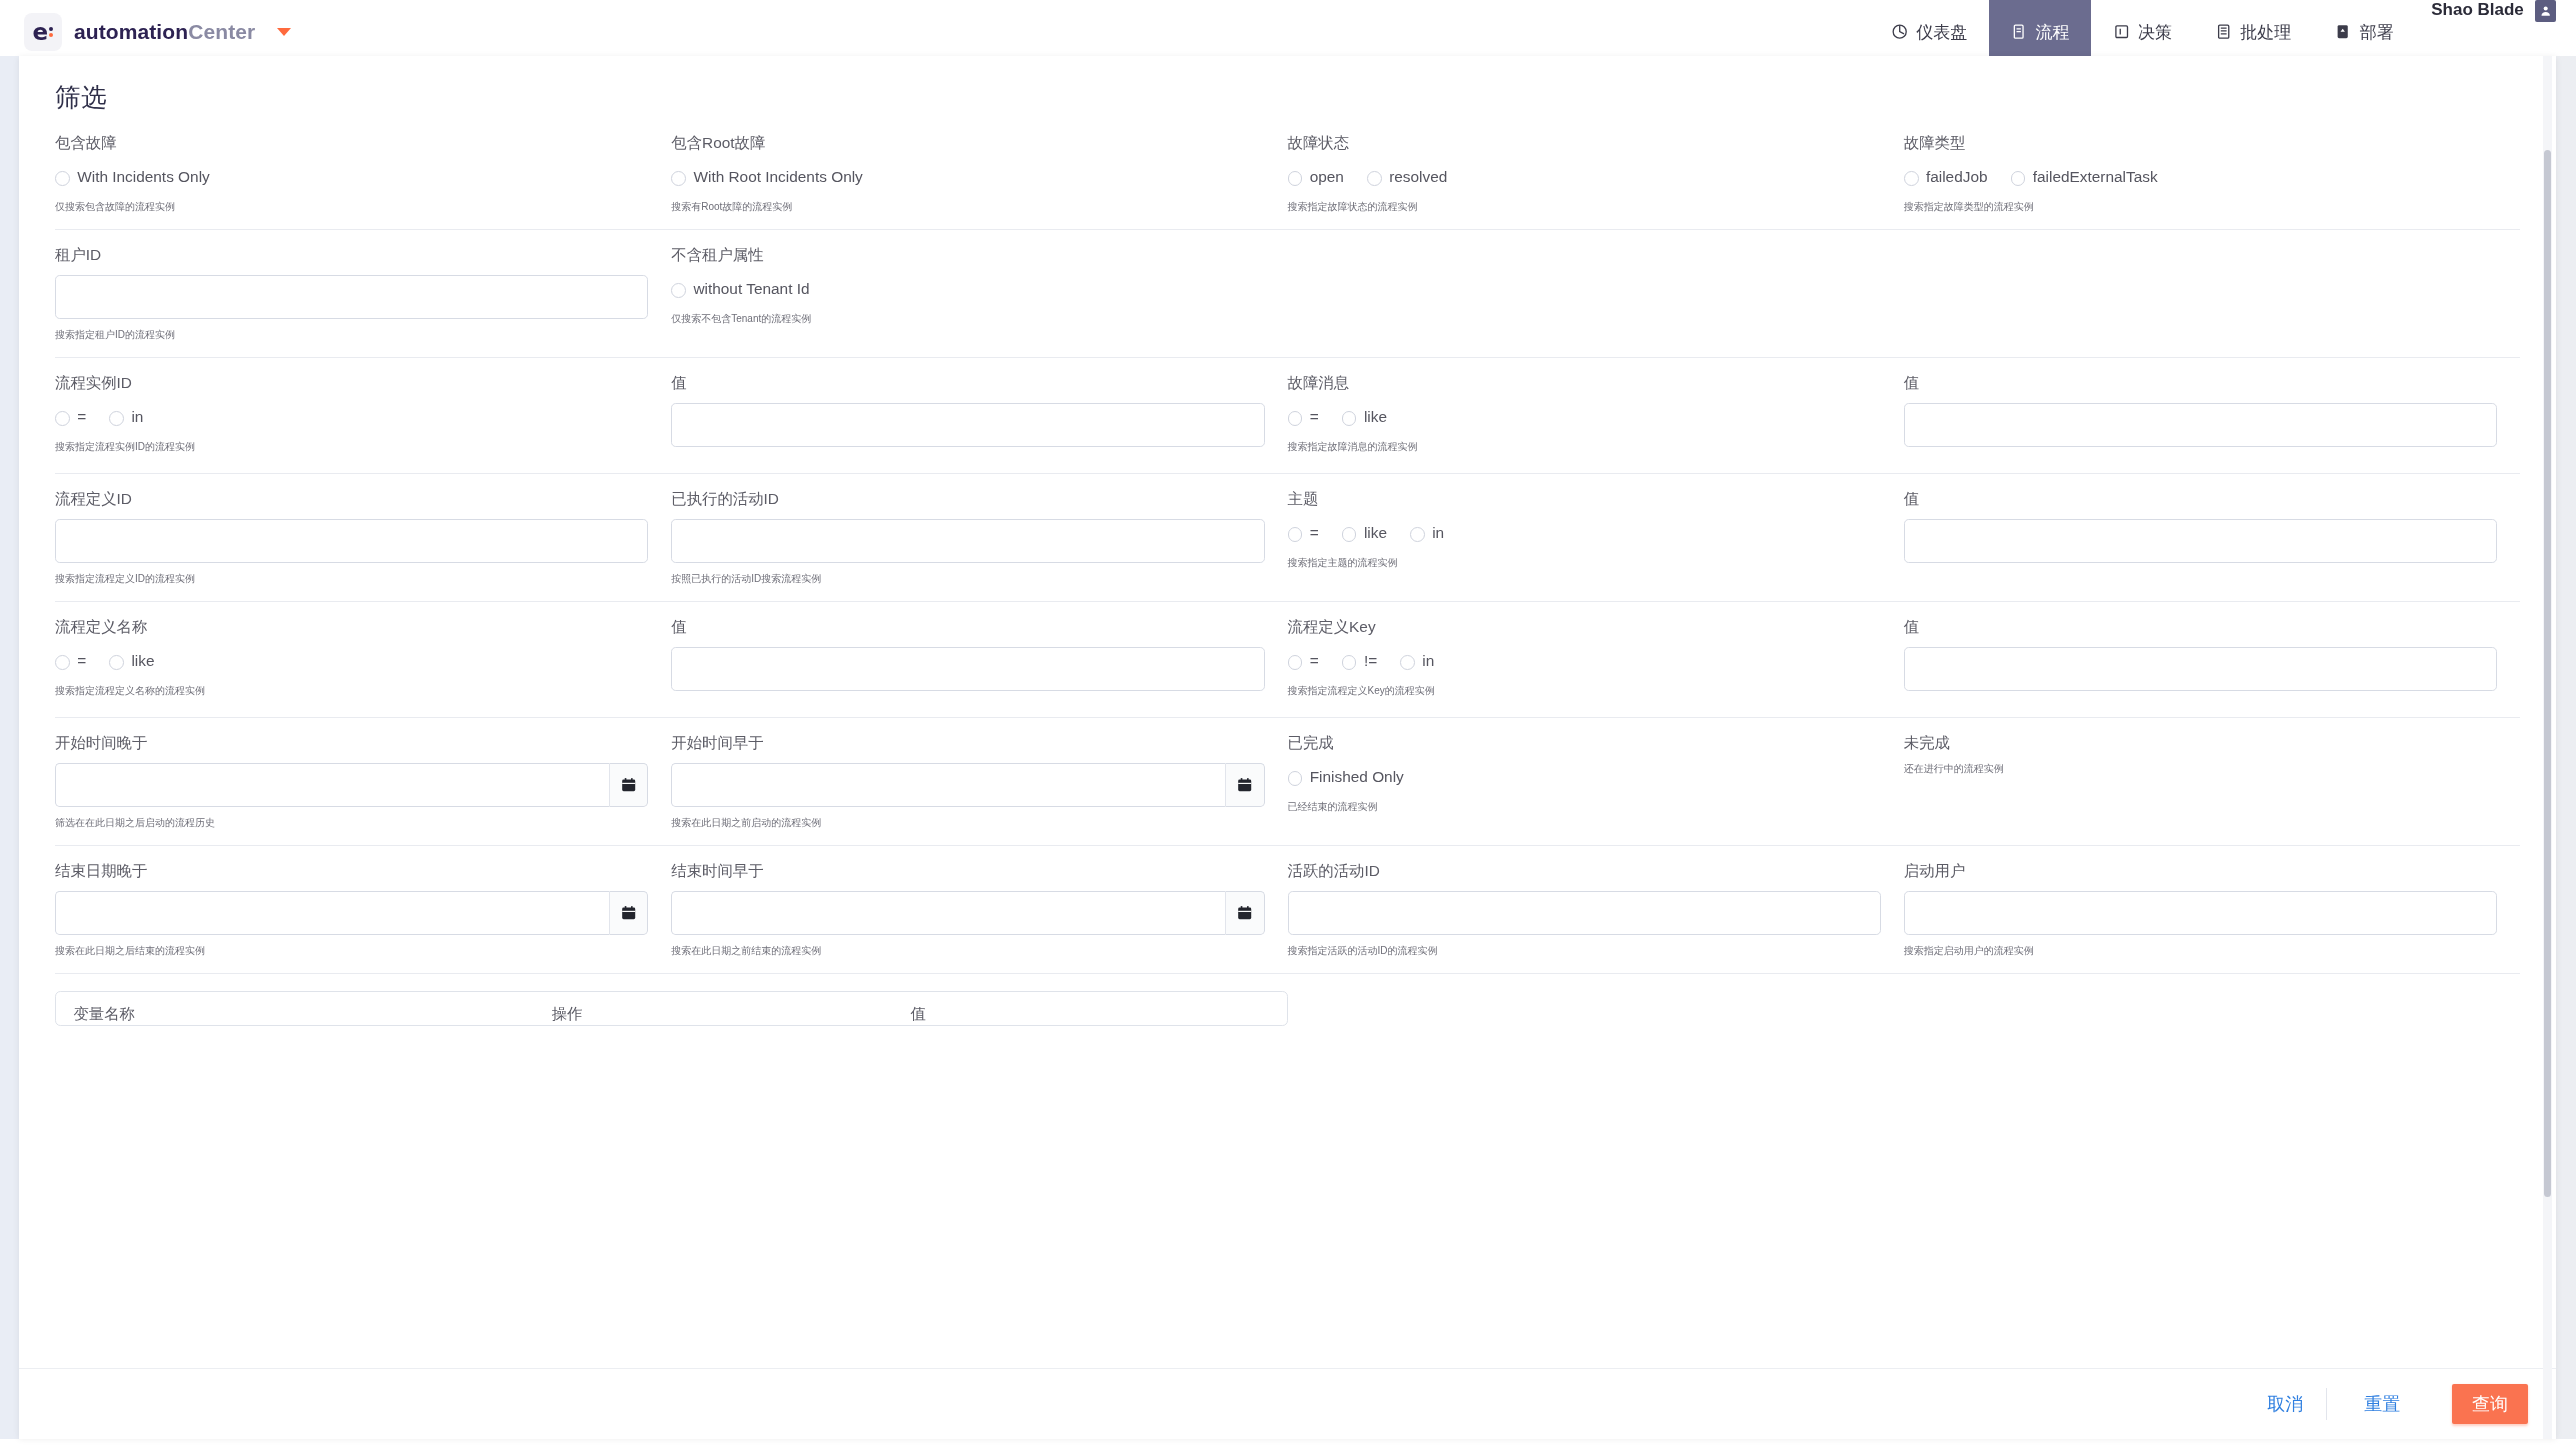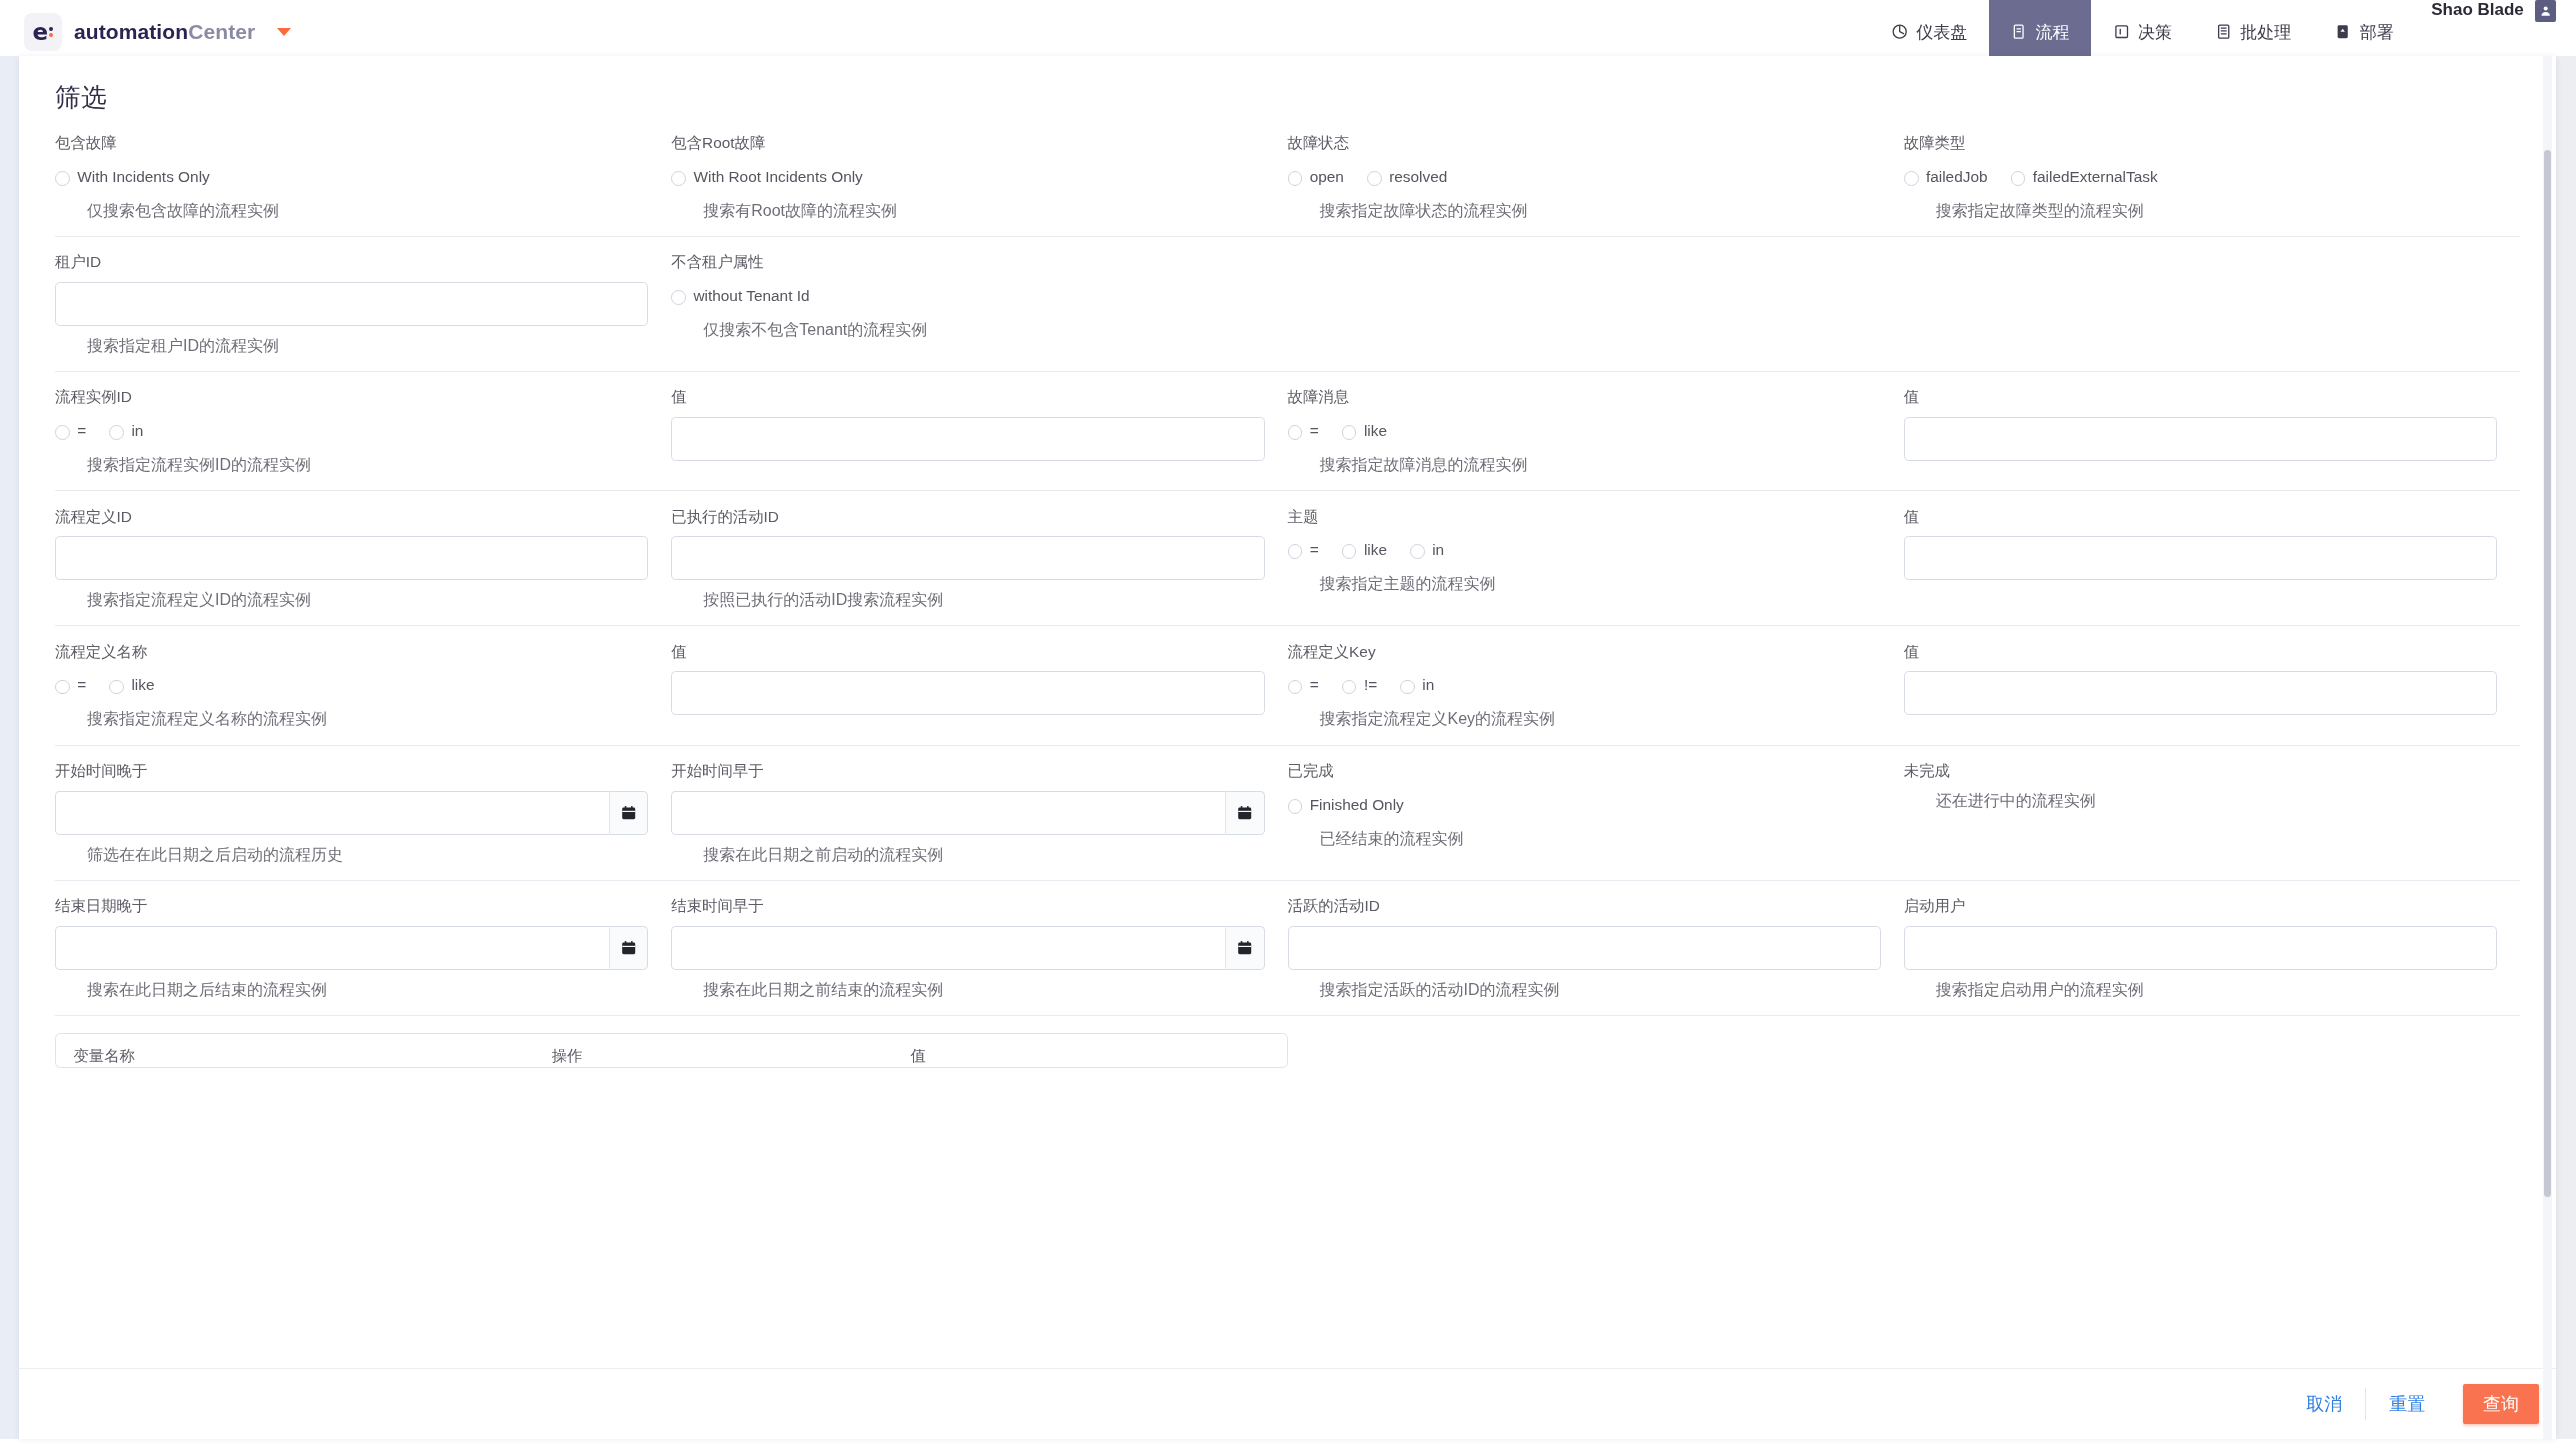--- a/index.html
+++ b/index.html
@@ -92,21 +92,21 @@
     display: flex;
     border-bottom: 0.7px solid #e9ebf0;
     padding: 17.4px 0 16px 0;
   }
   .frow.first { border-top: none; padding-top: 20px; }
   .fcol { width: 25%; padding-right: 23px; }
   .flabel {
     font-size: 15.4px; color: #5c5c66; margin-bottom: 10.7px; line-height: 1.1;
   }
   .fhint {
-    font-size: 16px; color: #6e6e78; margin-top: 10px; line-height: 1.2; margin-left: 32px;
+    font-size: 10px; color: #6e6e78; margin-top: 10px; line-height: 1.2;
   }
 
   .radio-line { display: flex; align-items: center; gap: 23px; height: 28px; }
   .radio { display: flex; align-items: flex-end; gap: 7.4px; cursor: pointer; }
   .radio .dot {
     width: 14.8px; height: 14.8px; border-radius: 50%;
     border: 1.3px solid #cfd3dd; background: #fff; flex: 0 0 auto;
   }
   .radio .rtext { font-size: 15.4px; color: #55555f; white-space: nowrap; }
   .radio .rtext.sym { font-size: 15.4px; }
@@ -150,21 +150,21 @@
   }
   .vars-head div:nth-child(1) { width: 40%; }
   .vars-head div:nth-child(2) { width: 30%; }
   .vars-head div:nth-child(3) { width: 30%; }
 
   
   .panel-footer {
     height: 71px; flex: 0 0 auto;
     border-top: 0.7px solid #eceef2;
     display: flex; align-items: center; justify-content: flex-end;
-    padding-right: 17px; gap: 0;
+    padding-right: 28px; gap: 14px;
     background: #fff;
   }
   .link-btn {
     font-size: 18px; color: #2f7fe0; cursor: pointer;
     padding: 0 23px; line-height: 32px;
     border-right: 0.7px solid #e2e5ec;
   }
   .link-btn.last { border-right: none; }
   .primary-btn {
     background: #fa7350; color: #ffffff;

